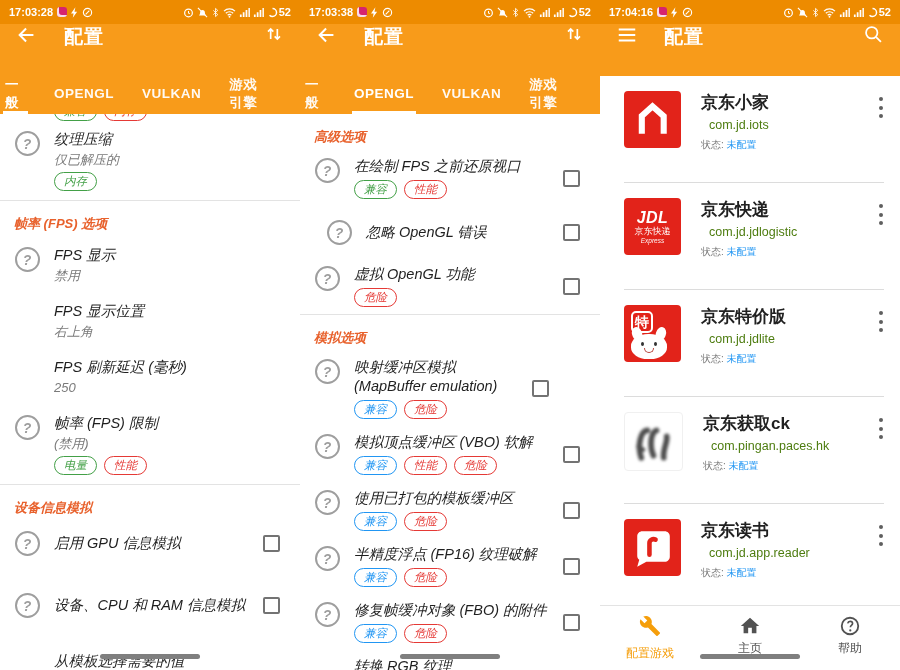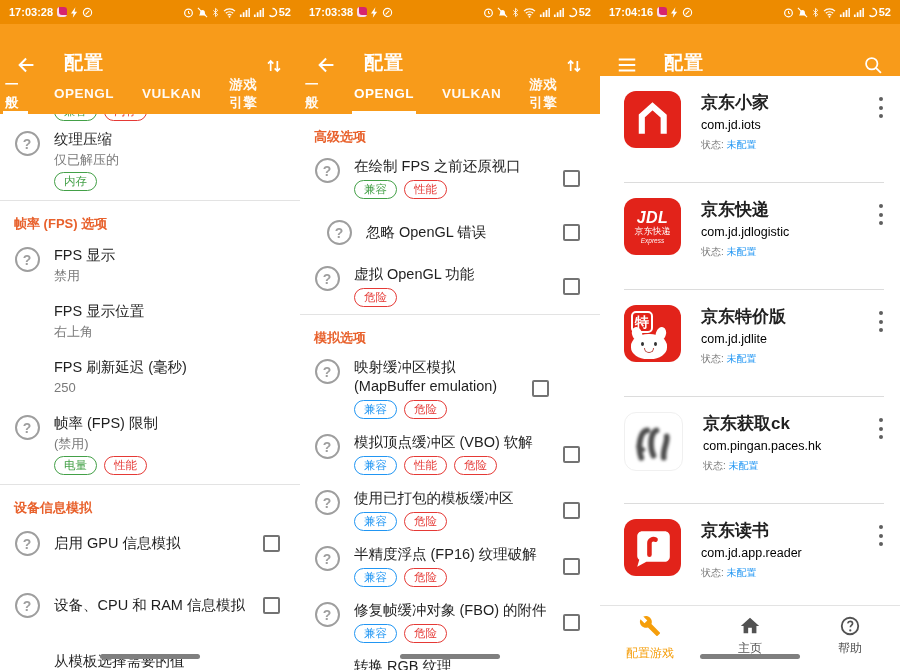--- a/index.html
+++ b/index.html
@@ -10,32 +10,32 @@
 
   
   .statusbar{height:24px;background:#ed8b00;color:#fff;display:flex;align-items:center;
              padding:0 9px;font-size:11px;font-weight:bold;gap:4px;}
   .sb-right{margin-left:auto;display:flex;align-items:center;gap:3px;}
   .sb-badge{width:10px;height:10px;border-radius:3px;background:#d6246e;display:inline-block;
             box-shadow:inset 2px -2px 0 rgba(255,255,255,.85);}
   .sb-batt{display:flex;align-items:center;gap:1px;}
 
   
-  .toolbar{height:52px;background:#f89b1a;display:flex;align-items:flex-end;padding:0 16px;color:#fff;}
+  .toolbar{height:52px;background:#f89b1a;display:flex;align-items:flex-start;padding:0 16px;color:#fff;}
   .tb-title{font-size:19px;font-weight:bold;margin-left:26px;letter-spacing:1px;}
   .tb-right{margin-left:auto;display:flex;align-items:center;}
 
   
   .tabs{height:38px;background:#f89b1a;display:flex;align-items:stretch;padding:0 3px;}
   .tab{display:flex;align-items:center;margin-right:24px;padding:0 2px;font-size:13.5px;font-weight:bold;
        color:rgba(255,255,255,.95);border-bottom:3px solid transparent;box-sizing:border-box;letter-spacing:.5px;}
   .tab.active{color:#fff;border-bottom-color:#fff;}
 
   
-  .content{position:absolute;top:114px;left:0;right:0;bottom:0;overflow:hidden;background:#fff;}
+  .content{position:absolute;top:114px;left:0;right:0;bottom:0;overflow:hidden;background:#fff;font-style:italic;}
   .section{color:#e8612c;font-size:13px;font-weight:bold;padding:14px 14px 4px 14px;}
   .s-item{display:flex;padding:9px 12px 9px 0;}
   .m-item{display:flex;padding:7px 12px 7px 0;}
   .s-icon{width:54px;flex:none;display:flex;justify-content:center;align-items:flex-start;padding-top:1px;}
   .help-circle{width:25px;height:25px;border:2px solid #9e9e9e;border-radius:50%;color:#9e9e9e;
                font-size:14px;font-weight:bold;display:flex;align-items:center;justify-content:center;box-sizing:border-box;}
   .help-circle::before{content:"?";}
   .s-body{flex:1;min-width:0;}
   .s-title{font-size:14.5px;color:#1f1f1f;line-height:19px;}
   .s-sub{font-size:13px;color:#7a7a7a;line-height:17px;margin-top:2px;}
@@ -47,26 +47,26 @@
   .checkbox{width:17px;height:17px;border:2px solid #737373;border-radius:2px;flex:none;align-self:center;
             margin:0 8px 0 8px;box-sizing:border-box;background:#fff;}
   .divider{height:1px;background:#e3e3e3;}
   .gap16{margin-top:16px;}
   .gap18{margin-top:18px;}
 
   
   .apps{position:absolute;top:76px;left:0;right:0;bottom:0;overflow:hidden;background:#fff;}
   .app-item{display:flex;height:106px;box-sizing:border-box;padding:15px 8px 0 24px;align-items:flex-start;}
   .app-divider{height:1px;background:#dcdcdc;margin:0 16px 0 24px;}
-  .app-icon{width:57px;height:57px;border-radius:12px;flex:none;margin-right:20px;position:relative;overflow:hidden;}
+  .app-icon{width:57px;height:57px;border-radius:4px;flex:none;margin-right:20px;position:relative;overflow:hidden;}
   .app-icon.red{background:#e2231a;}
   .app-icon.white-bg{background:#fff;border:1px solid #f0f0f0;}
   .app-body{flex:1;padding-top:1px;min-width:0;}
   .app-name{font-size:17px;font-weight:bold;color:#212121;line-height:22px;}
-  .app-pkg{font-size:12.5px;color:#000000;margin-top:3px;line-height:16px;}
+  .app-pkg{font-size:12.5px;color:#4d7c0f;margin-top:3px;line-height:16px;margin-left:8px;}
   .app-status{font-size:10px;margin-top:3px;line-height:17px;}
   .app-status .lbl{color:#7a7a7a;}
   .app-status .val{color:#2196f3;}
   .kebab{width:22px;display:flex;flex-direction:column;align-items:center;padding-top:4px;cursor:pointer;}
   .kebab i{width:4px;height:4px;border-radius:50%;background:#5f5f5f;display:block;margin:2.2px 0;}
 
   
   .jdl{display:flex;flex-direction:column;align-items:center;justify-content:center;color:#fff;}
   .jdl b{font-size:16px;font-style:italic;line-height:17px;letter-spacing:.5px;}
   .jdl .l2{font-size:9px;line-height:11px;}

